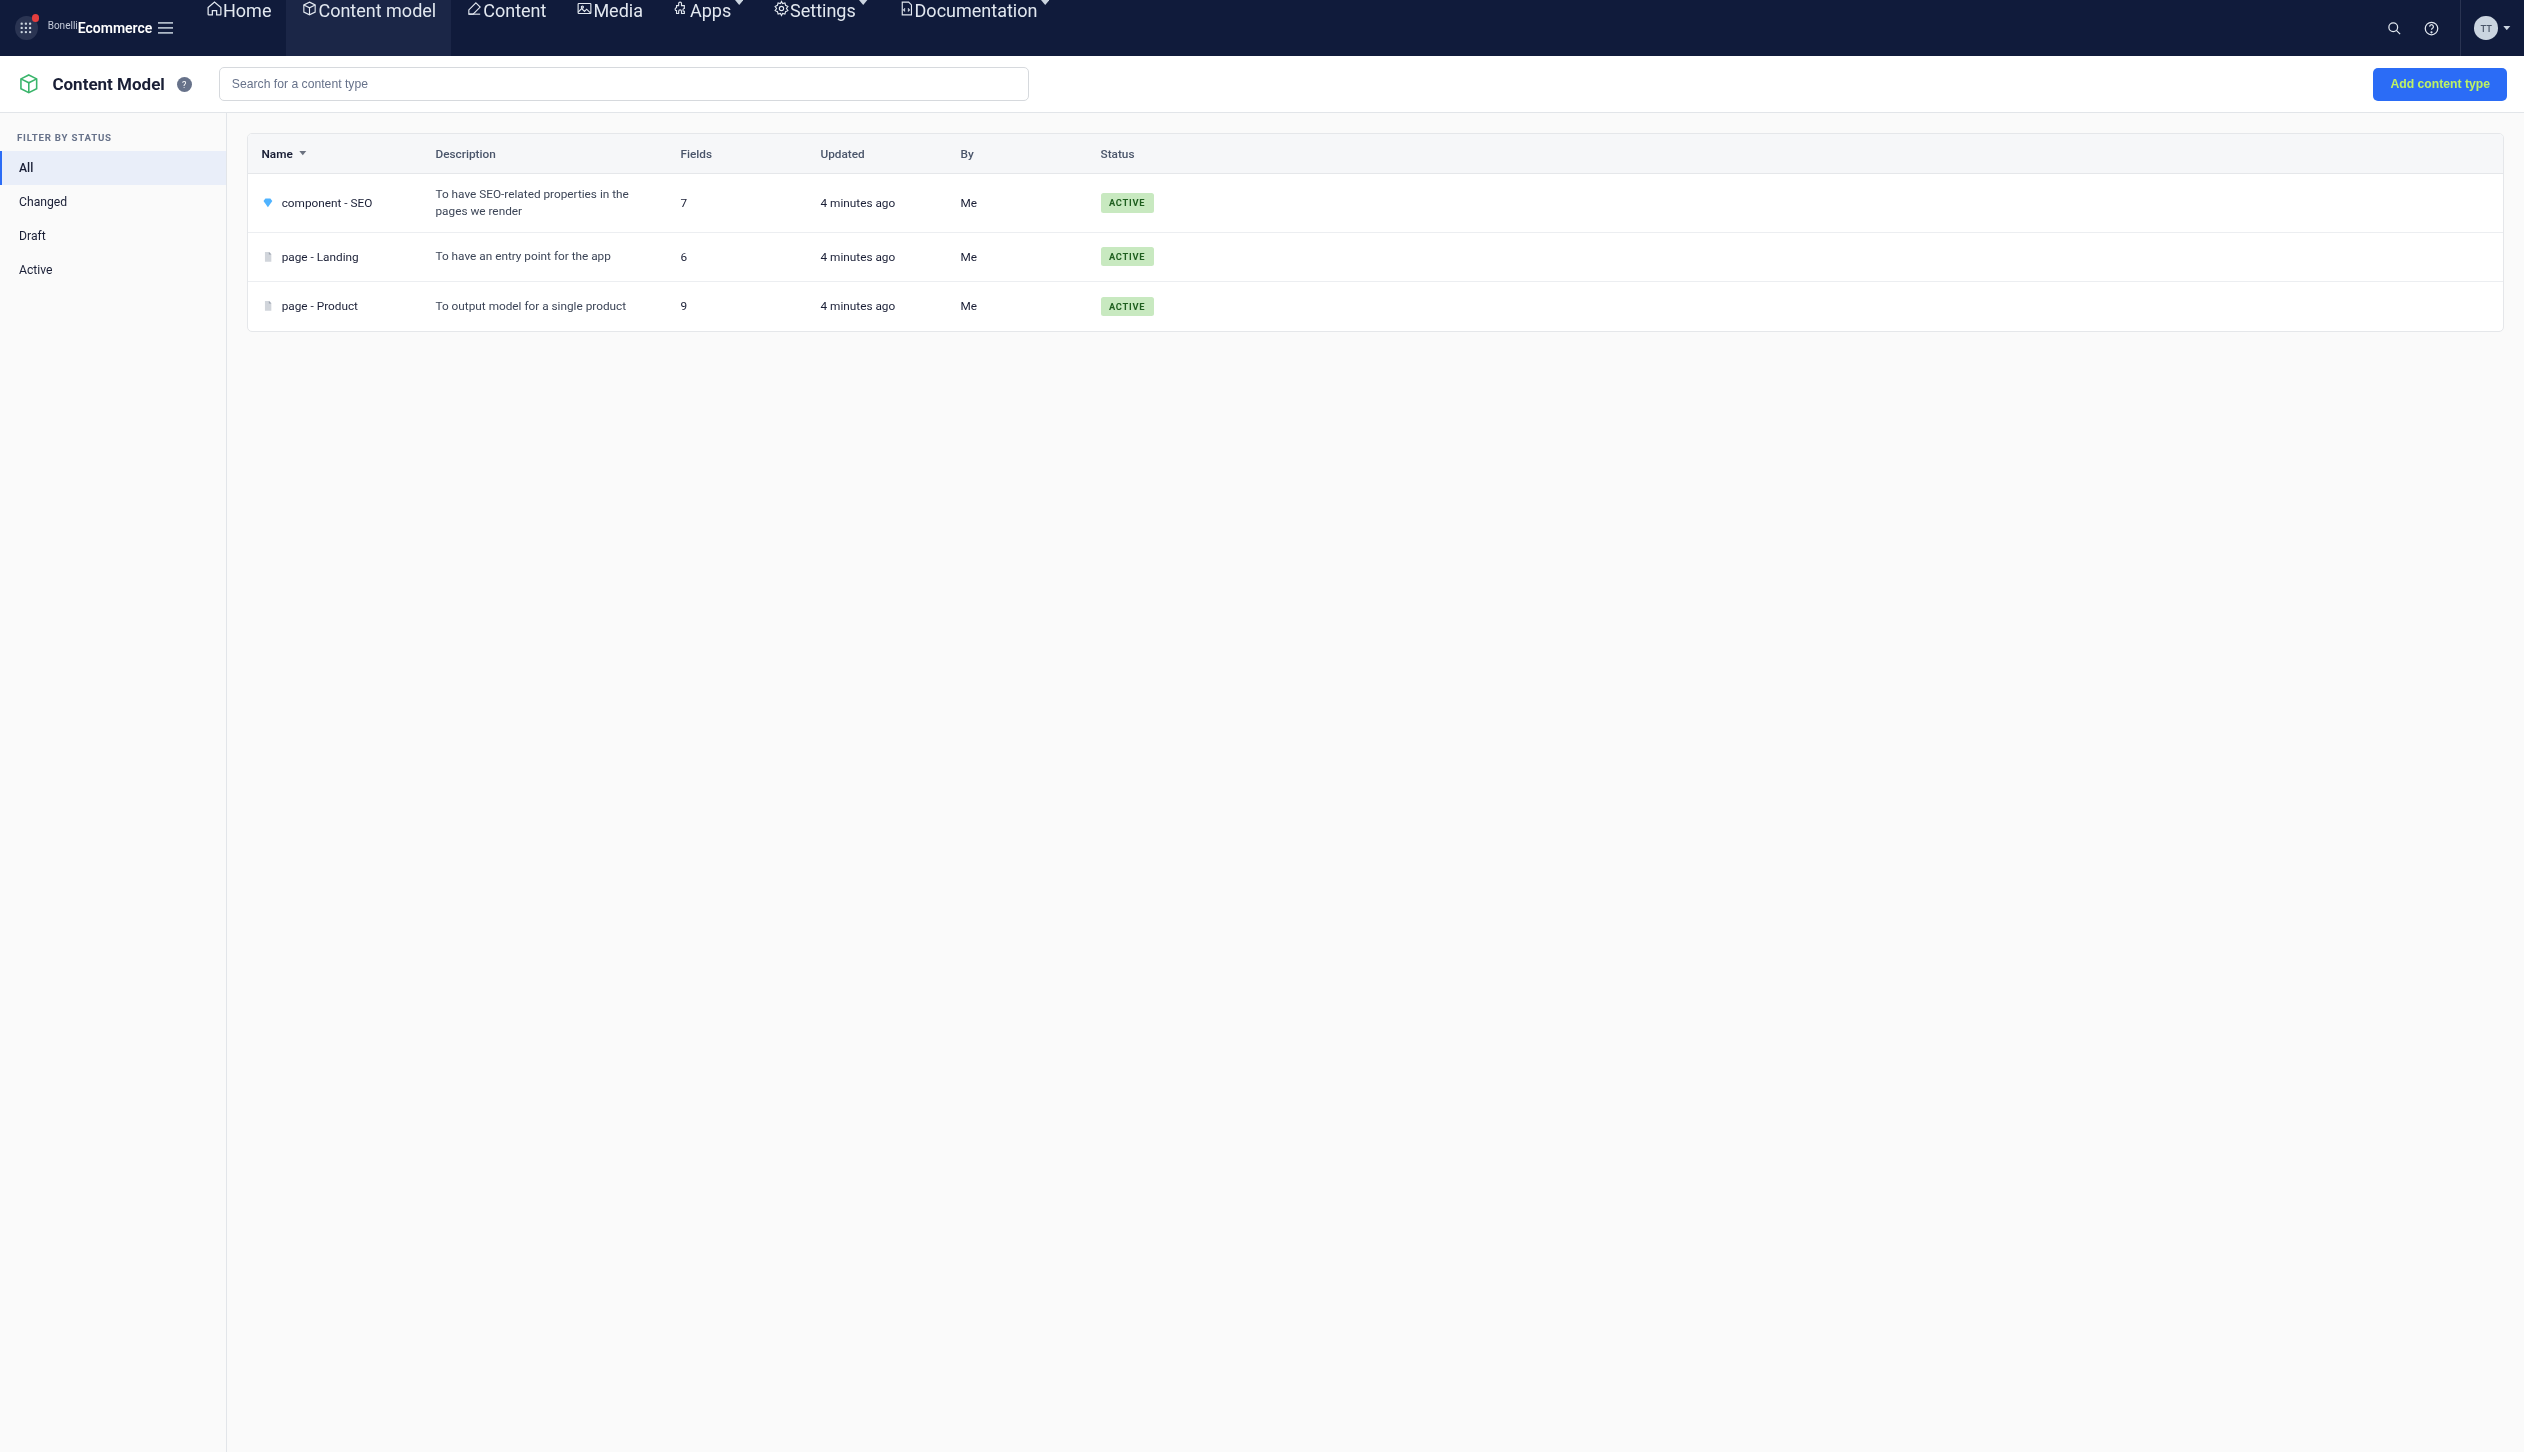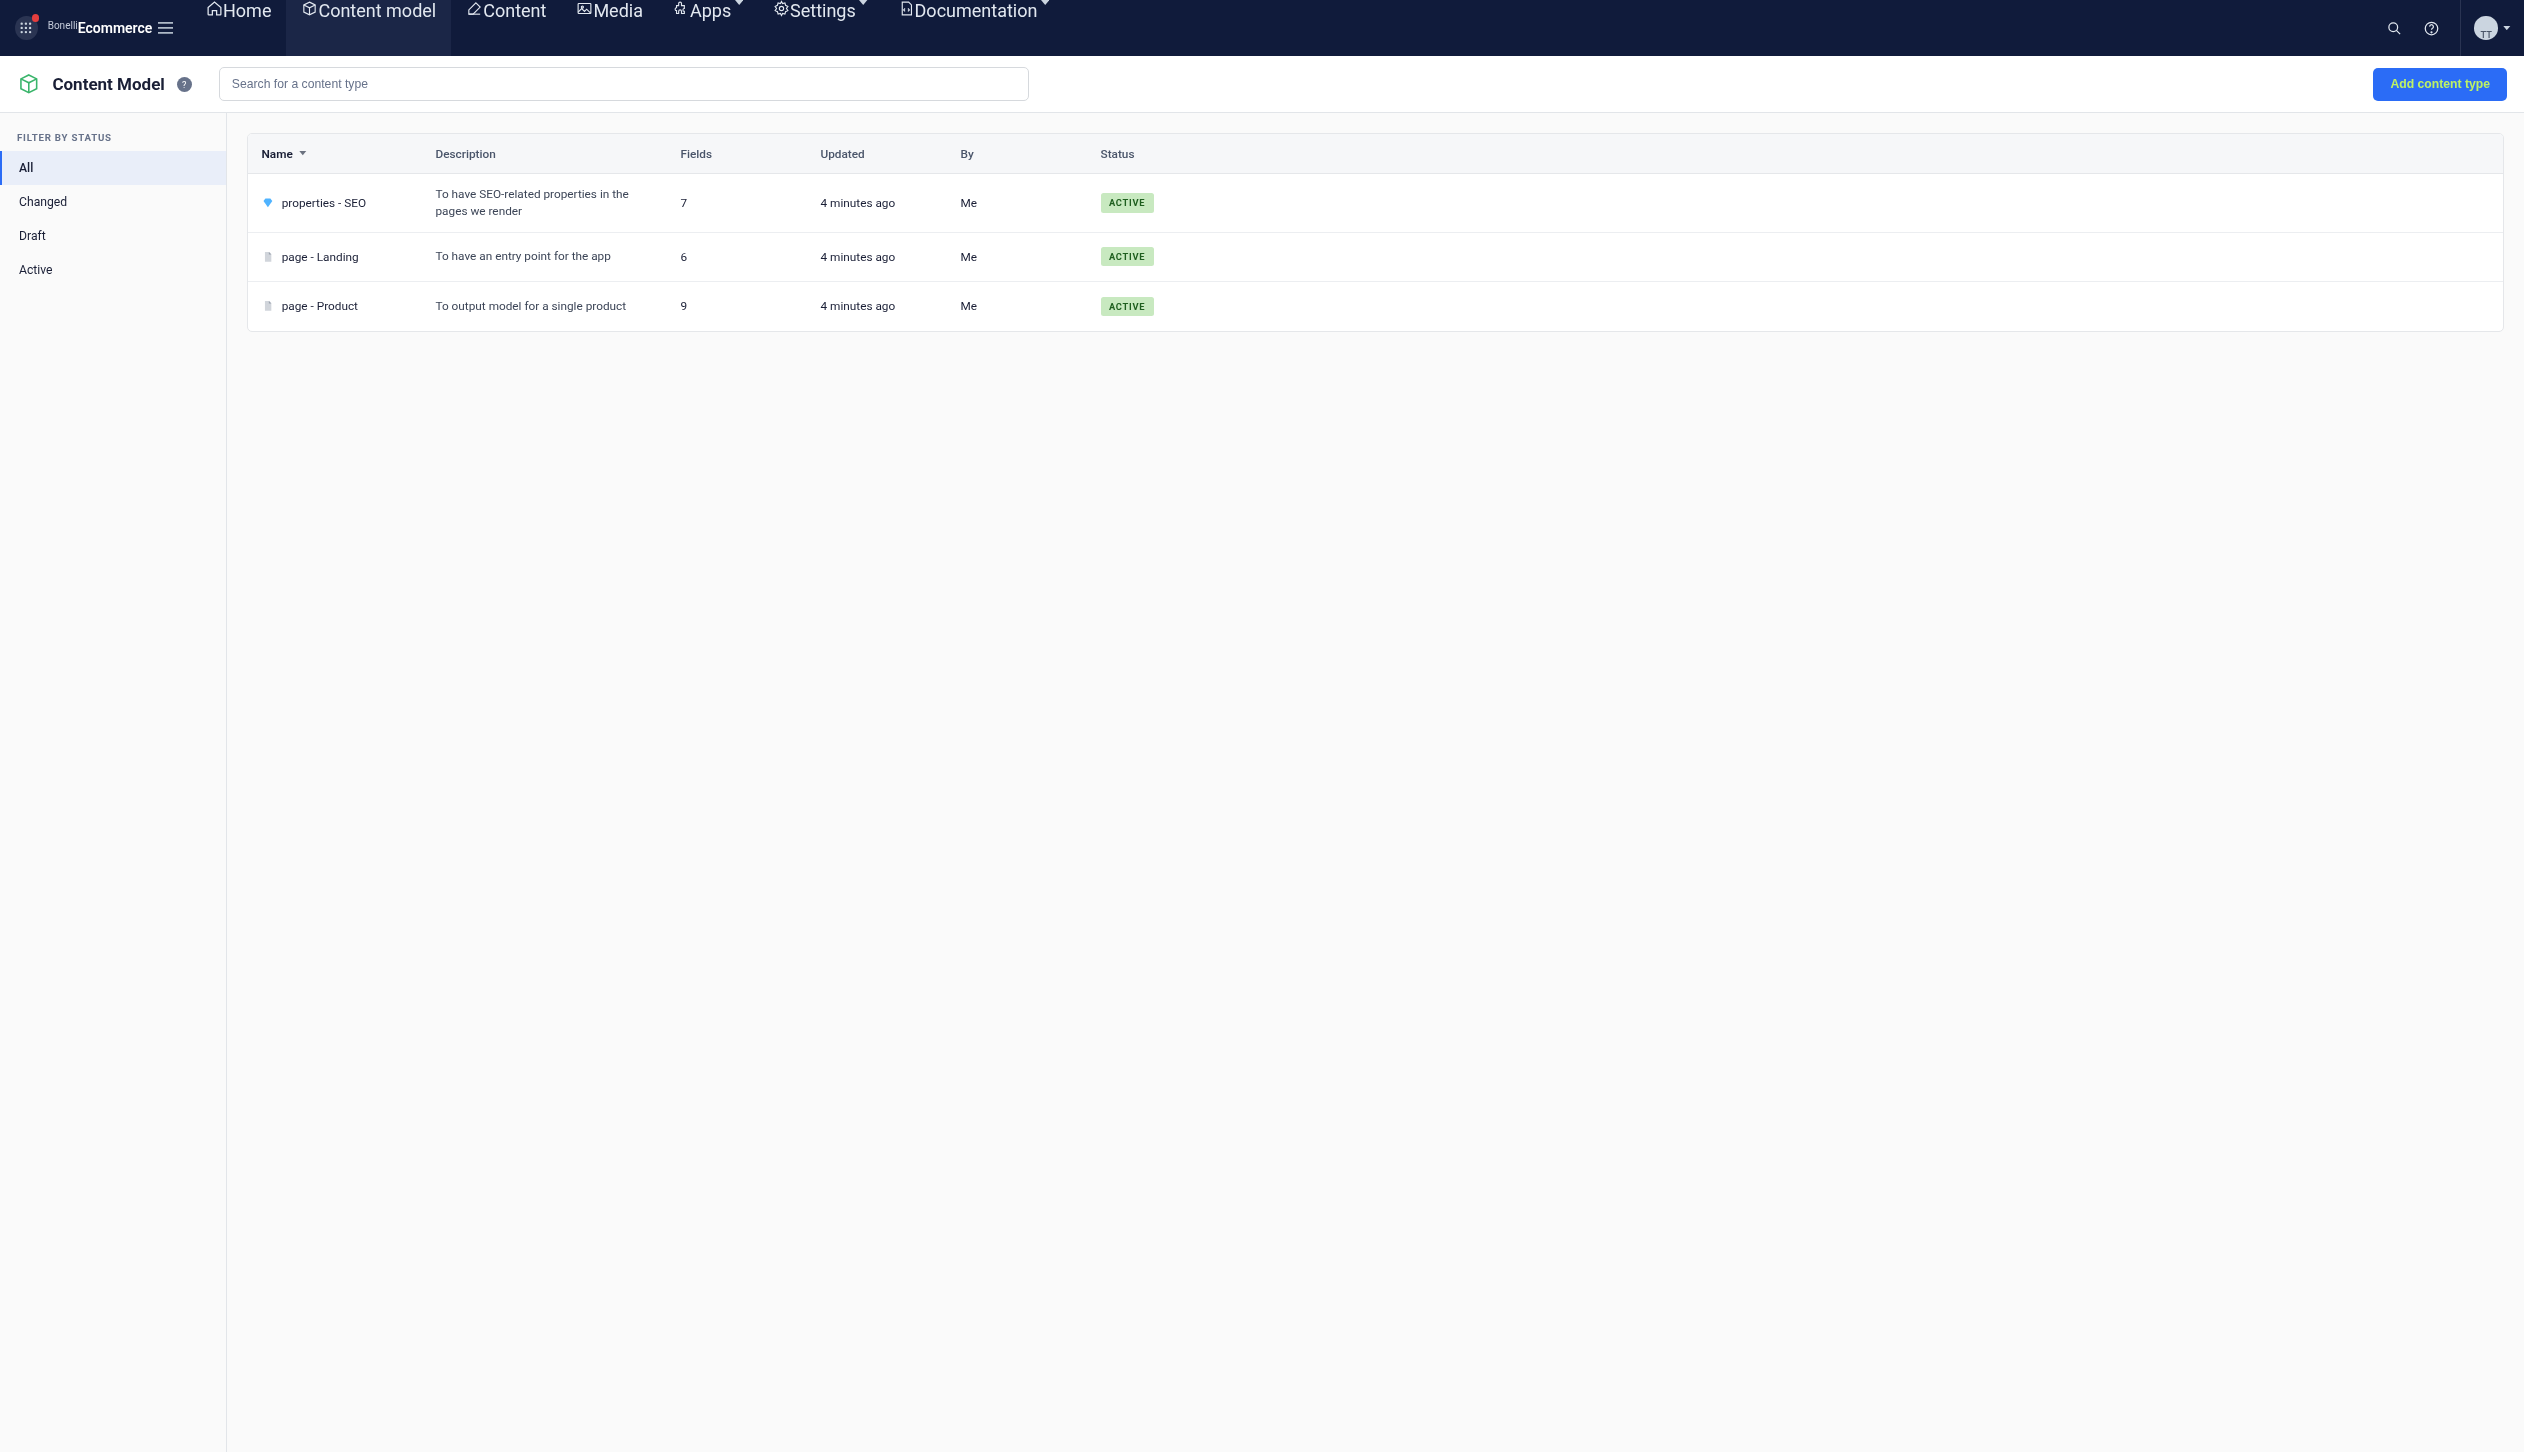--- a/index.html
+++ b/index.html
@@ -60,21 +60,21 @@
 .nav-item .caret { margin-left: 3.4px; }
 .nav-icon { width: 17px; height: 17px; display: inline-flex; align-items: center; justify-content: center; }
 .topbar-right {
   margin-left: auto; display: flex; align-items: center; gap: 20px;
   padding-right: 13.5px;
   height: 100%;
 }
 .avatar {
   width: 23.6px; height: 23.6px; border-radius: 50%;
   background: #cbd5e0; color: #4a5568;
-  display: flex; align-items: flex-end; justify-content: center;
+  display: flex; align-items: center; justify-content: center;
   font-size: 9.3px; font-weight: 500;
 }
 .avatar-wrap { display: flex; align-items: center; gap: 5px; border-left: 0.8px solid #2a3452; padding-left: 13.5px; height: 100%; }
 .icon-btn { width: 17px; height: 17px; color: #e2e8f0; cursor: pointer; display: inline-flex; align-items: center; justify-content: center; }
 
 .subheader {
   background: #fff;
   border-bottom: 0.8px solid #e2e5e9;
   height: 57px;
   display: flex; align-items: center;
@@ -377,21 +377,21 @@
         <div class="th secondary">Status</div>
       </div>
 
       <div class="trow">
         <div class="td name">
           <span class="row-icon">
             <svg width="11.8" height="11.8" viewBox="0 0 24 24" fill="#4fb3ff">
                 <path d="M3 8l4-5h10l4 5-9 13L3 8z"></path>
               </svg>
           </span>
-          <span>properties - SEO</span>
+          <span>component - SEO</span>
         </div>
         <div class="td desc">To have SEO-related properties in the pages we render</div>
         <div class="td">7</div>
         <div class="td">4 minutes ago</div>
         <div class="td">Me</div>
         <div class="td">
           <span class="status-badge">Active</span>
         </div>
       </div>
 

